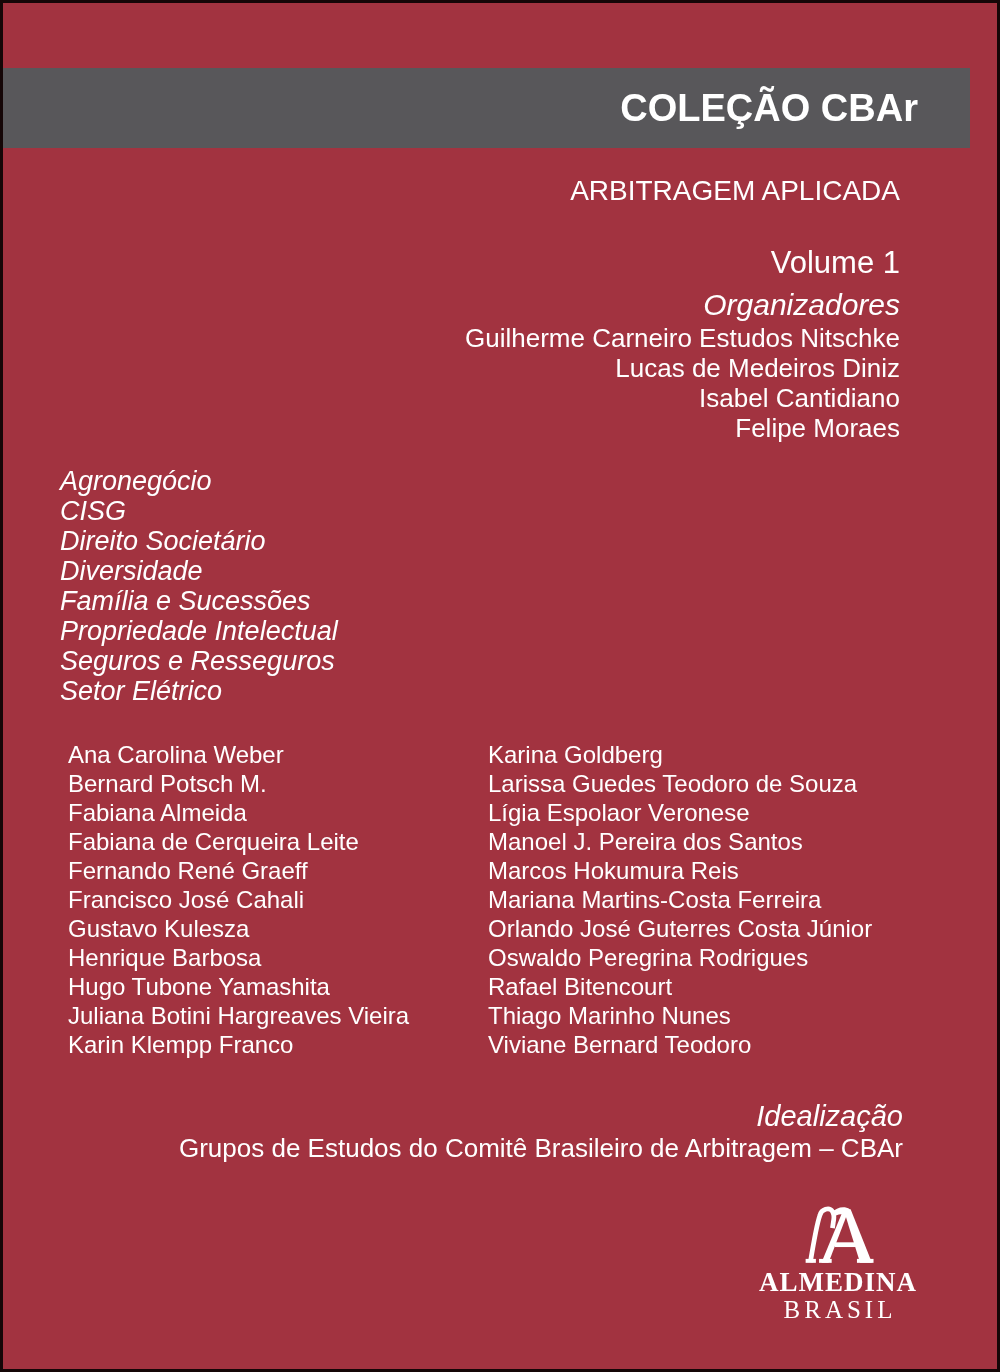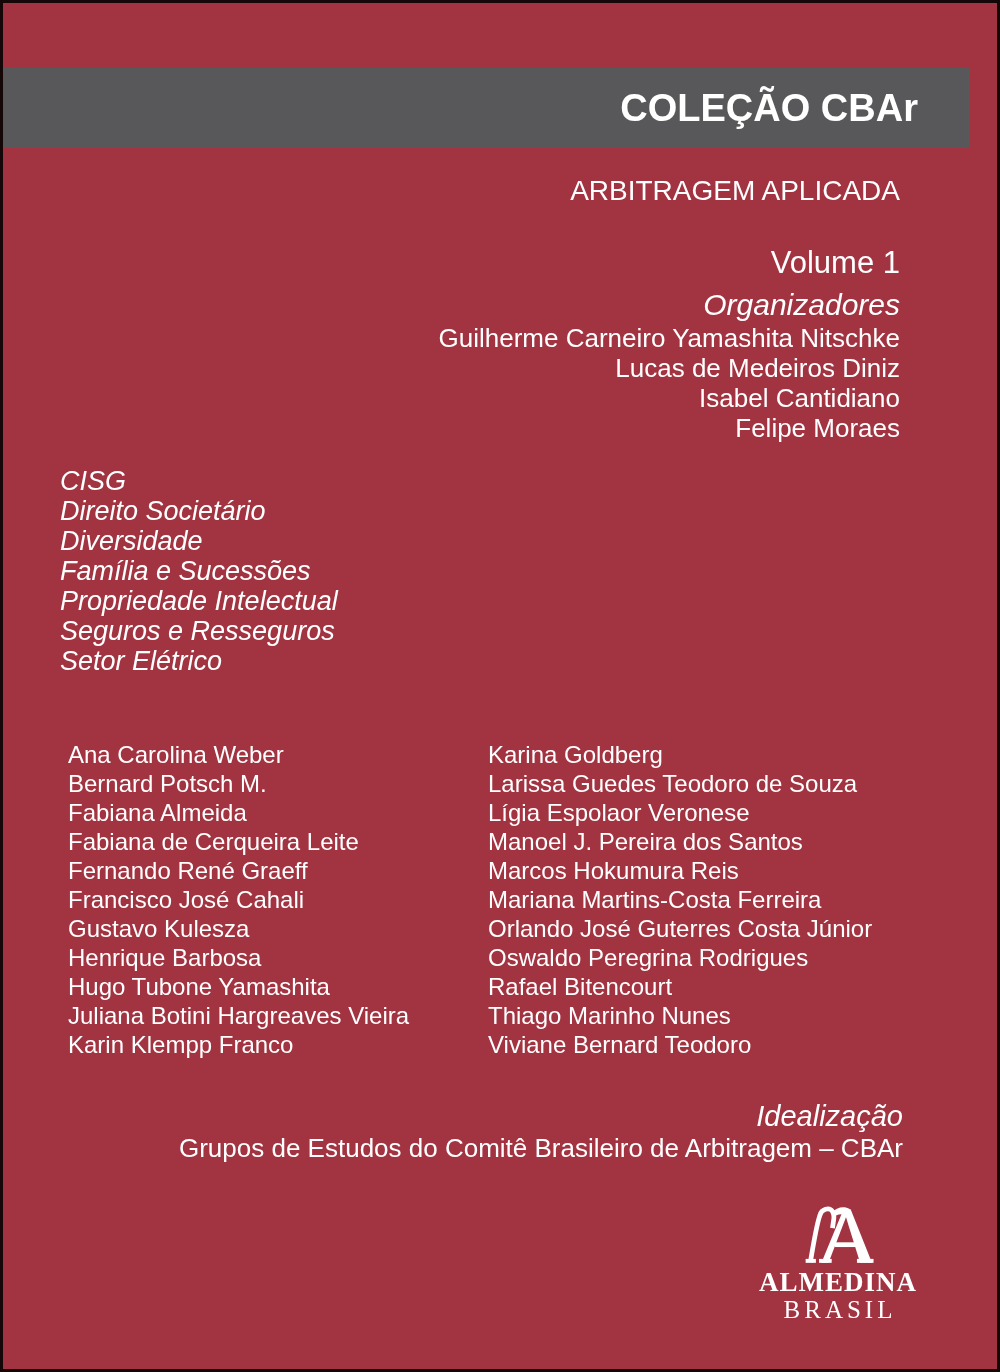--- a/index.html
+++ b/index.html
@@ -93,27 +93,28 @@
     <div class="banner-title">COLEÇÃO CBAr</div>
   </div>
 
   <div class="series">
     <div class="series-title">ARBITRAGEM APLICADA</div>
     <div class="series-volume">Volume 1</div>
   </div>
 
   <div class="organizers">
     <div class="organizers-heading">Organizadores</div>
-    <div class="organizer-name">Guilherme Carneiro Yamashita Nitschke</div>
+    <div class="organizer-name">Guilherme Carneiro Estudos Nitschke</div>
     <div class="organizer-name">Lucas de Medeiros Diniz</div>
     <div class="organizer-name">Isabel Cantidiano</div>
     <div class="organizer-name">Felipe Moraes</div>
   </div>
 
   <div class="topics">
+    <div class="topic-item">Agronegócio</div>
     <div class="topic-item">CISG</div>
     <div class="topic-item">Direito Societário</div>
     <div class="topic-item">Diversidade</div>
     <div class="topic-item">Família e Sucessões</div>
     <div class="topic-item">Propriedade Intelectual</div>
     <div class="topic-item">Seguros e Resseguros</div>
     <div class="topic-item">Setor Elétrico</div>
   </div>
 
   <div class="authors">

